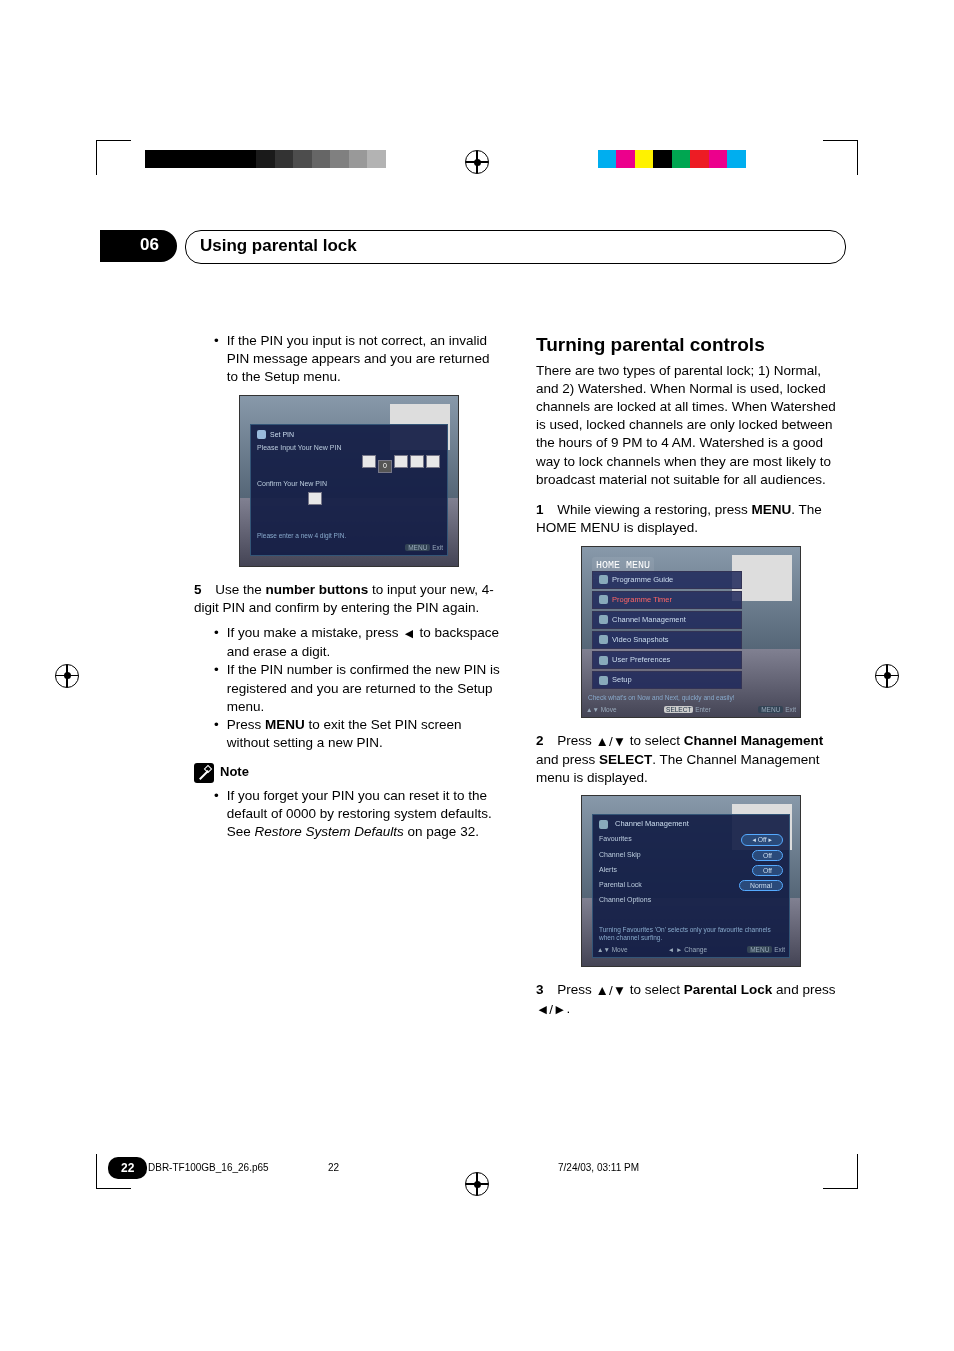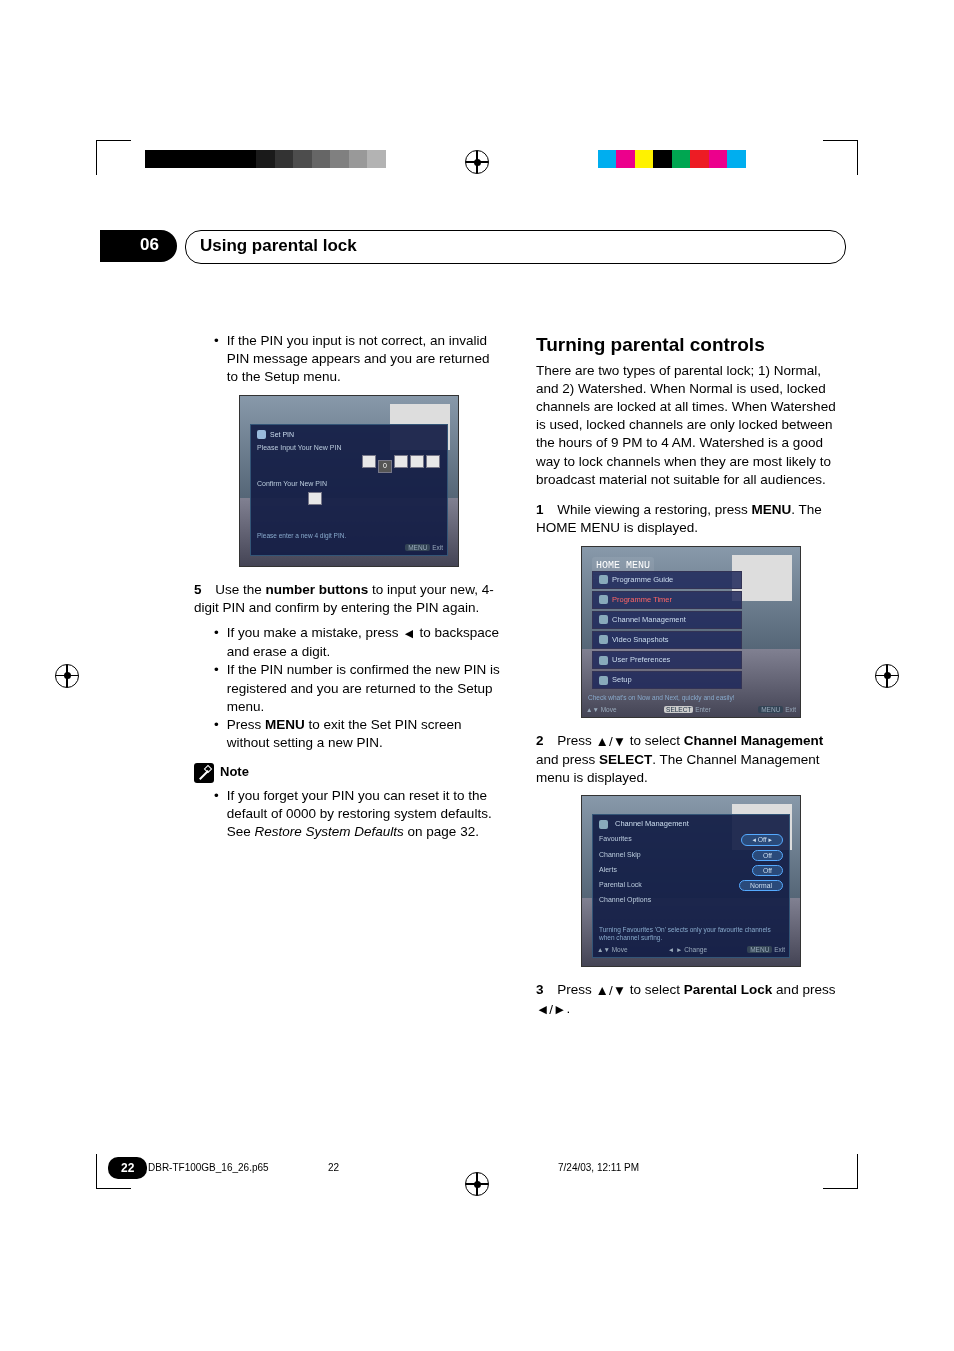--- a/index.html
+++ b/index.html
@@ -314,14 +314,14 @@
       </p>
     </div>
   </div>
 
   <div class="page-num">22</div>
 </div>
 
 <div class="footer-meta">
   <span class="fm1">DBR-TF100GB_16_26.p65</span>
   <span class="fm2">22</span>
-  <span class="fm3">7/24/03, 12:11 PM</span>
+  <span class="fm3">7/24/03, 03:11 PM</span>
 </div>
 
 </body></html>

